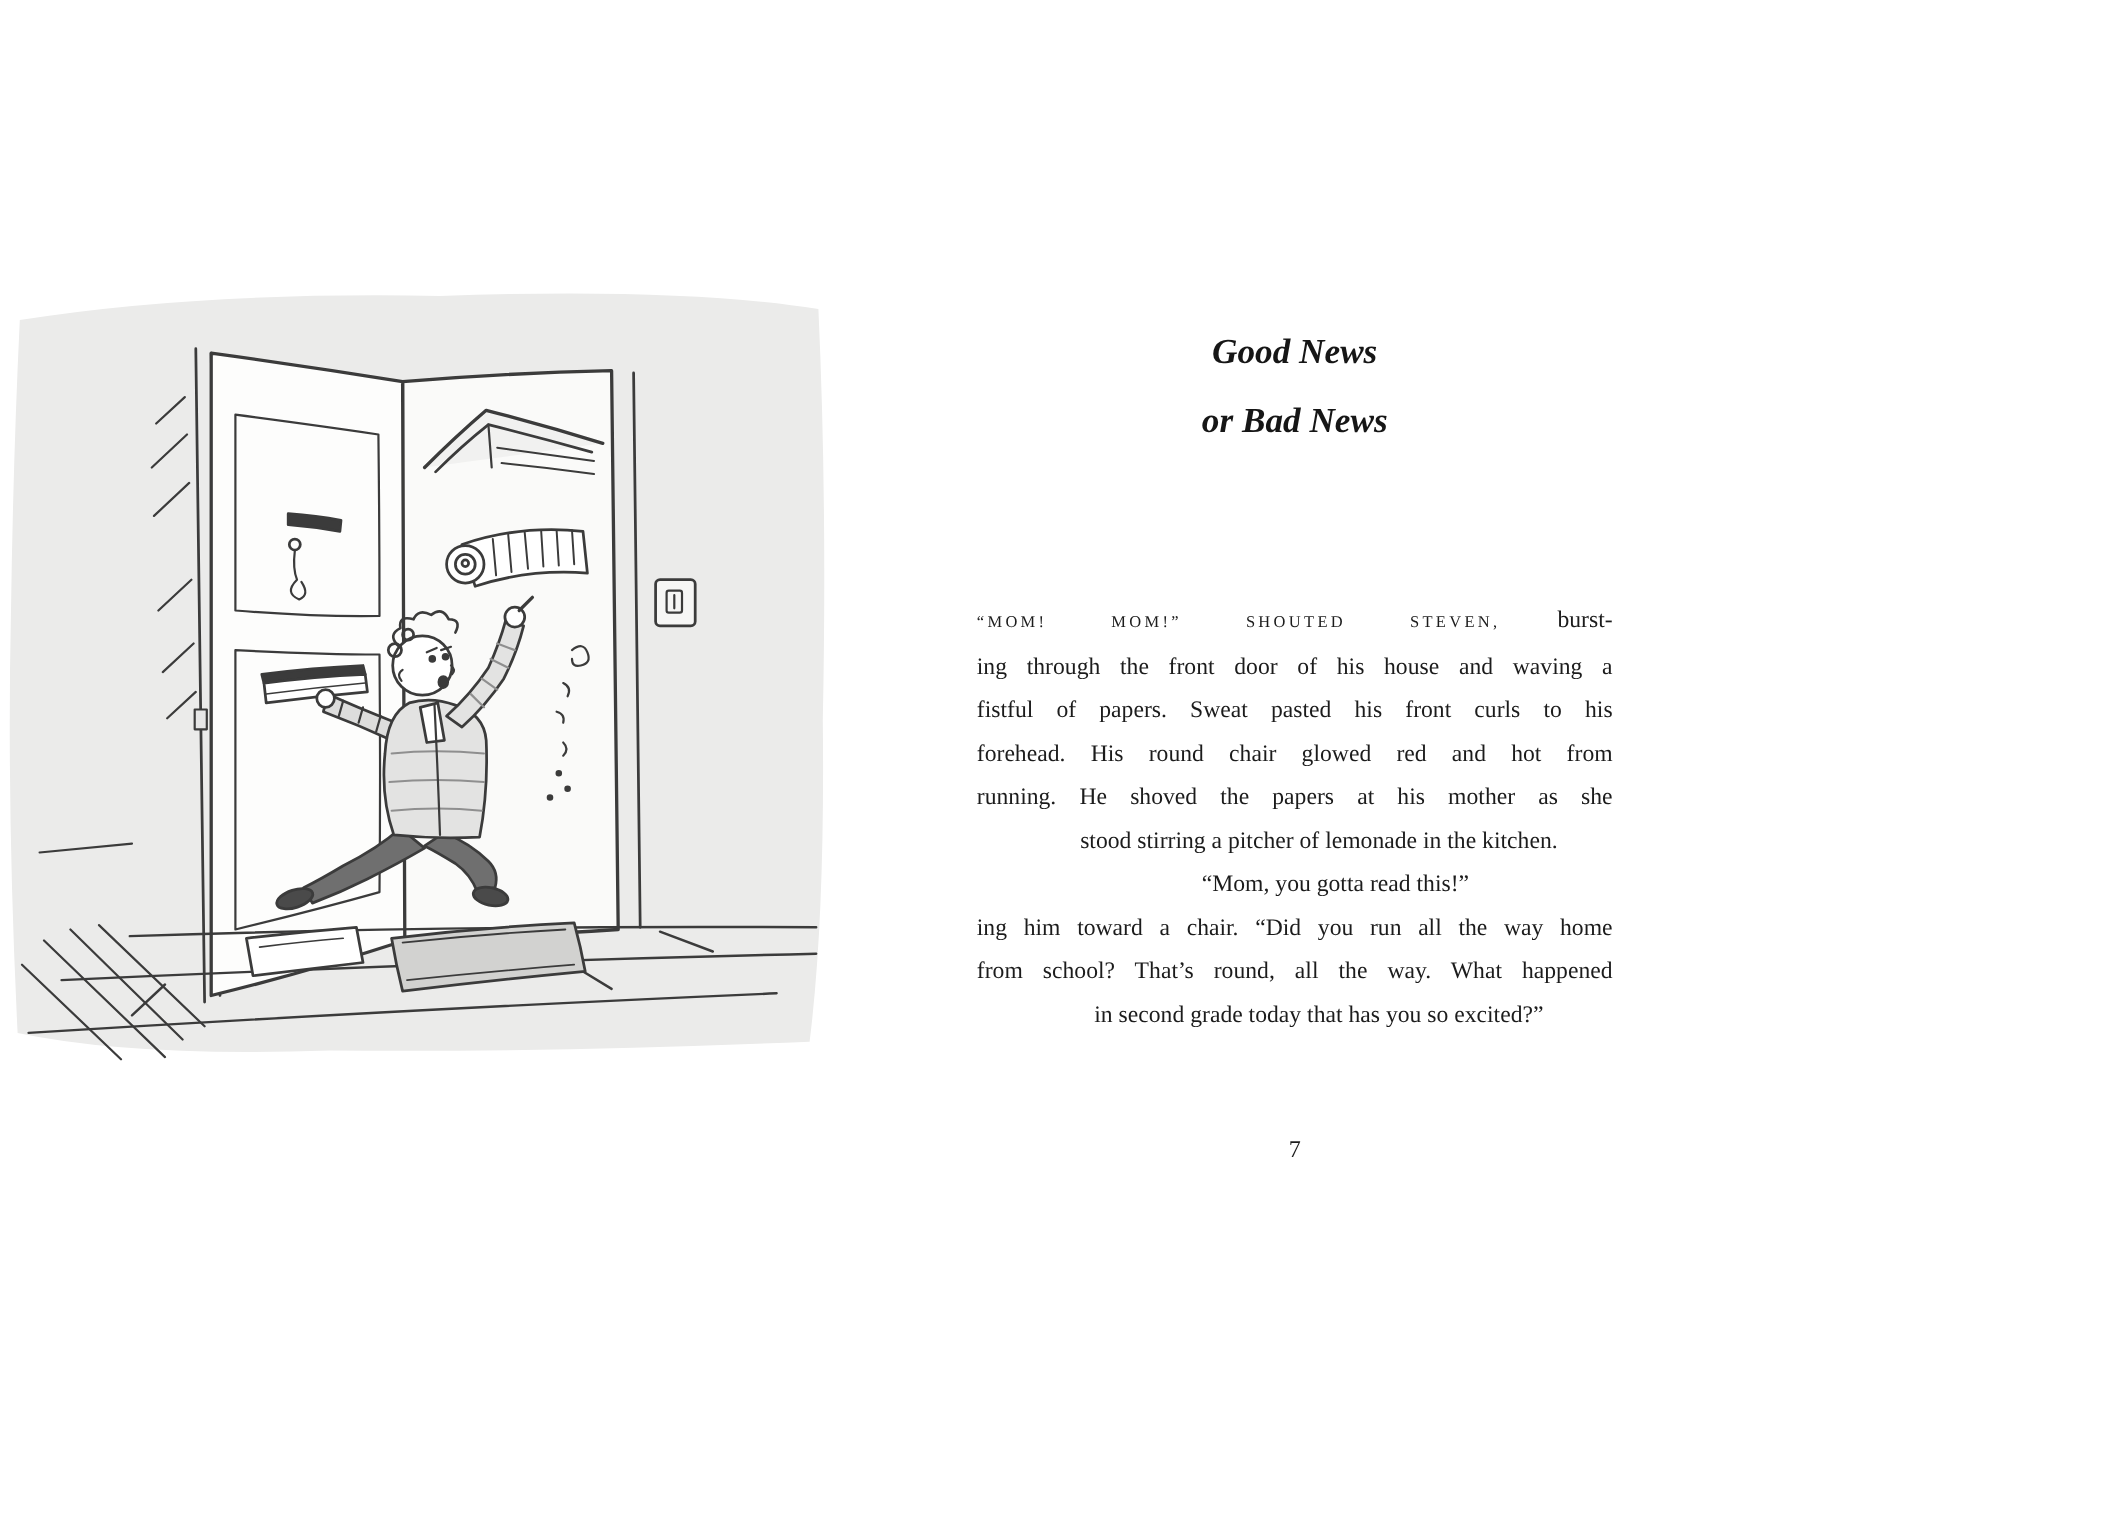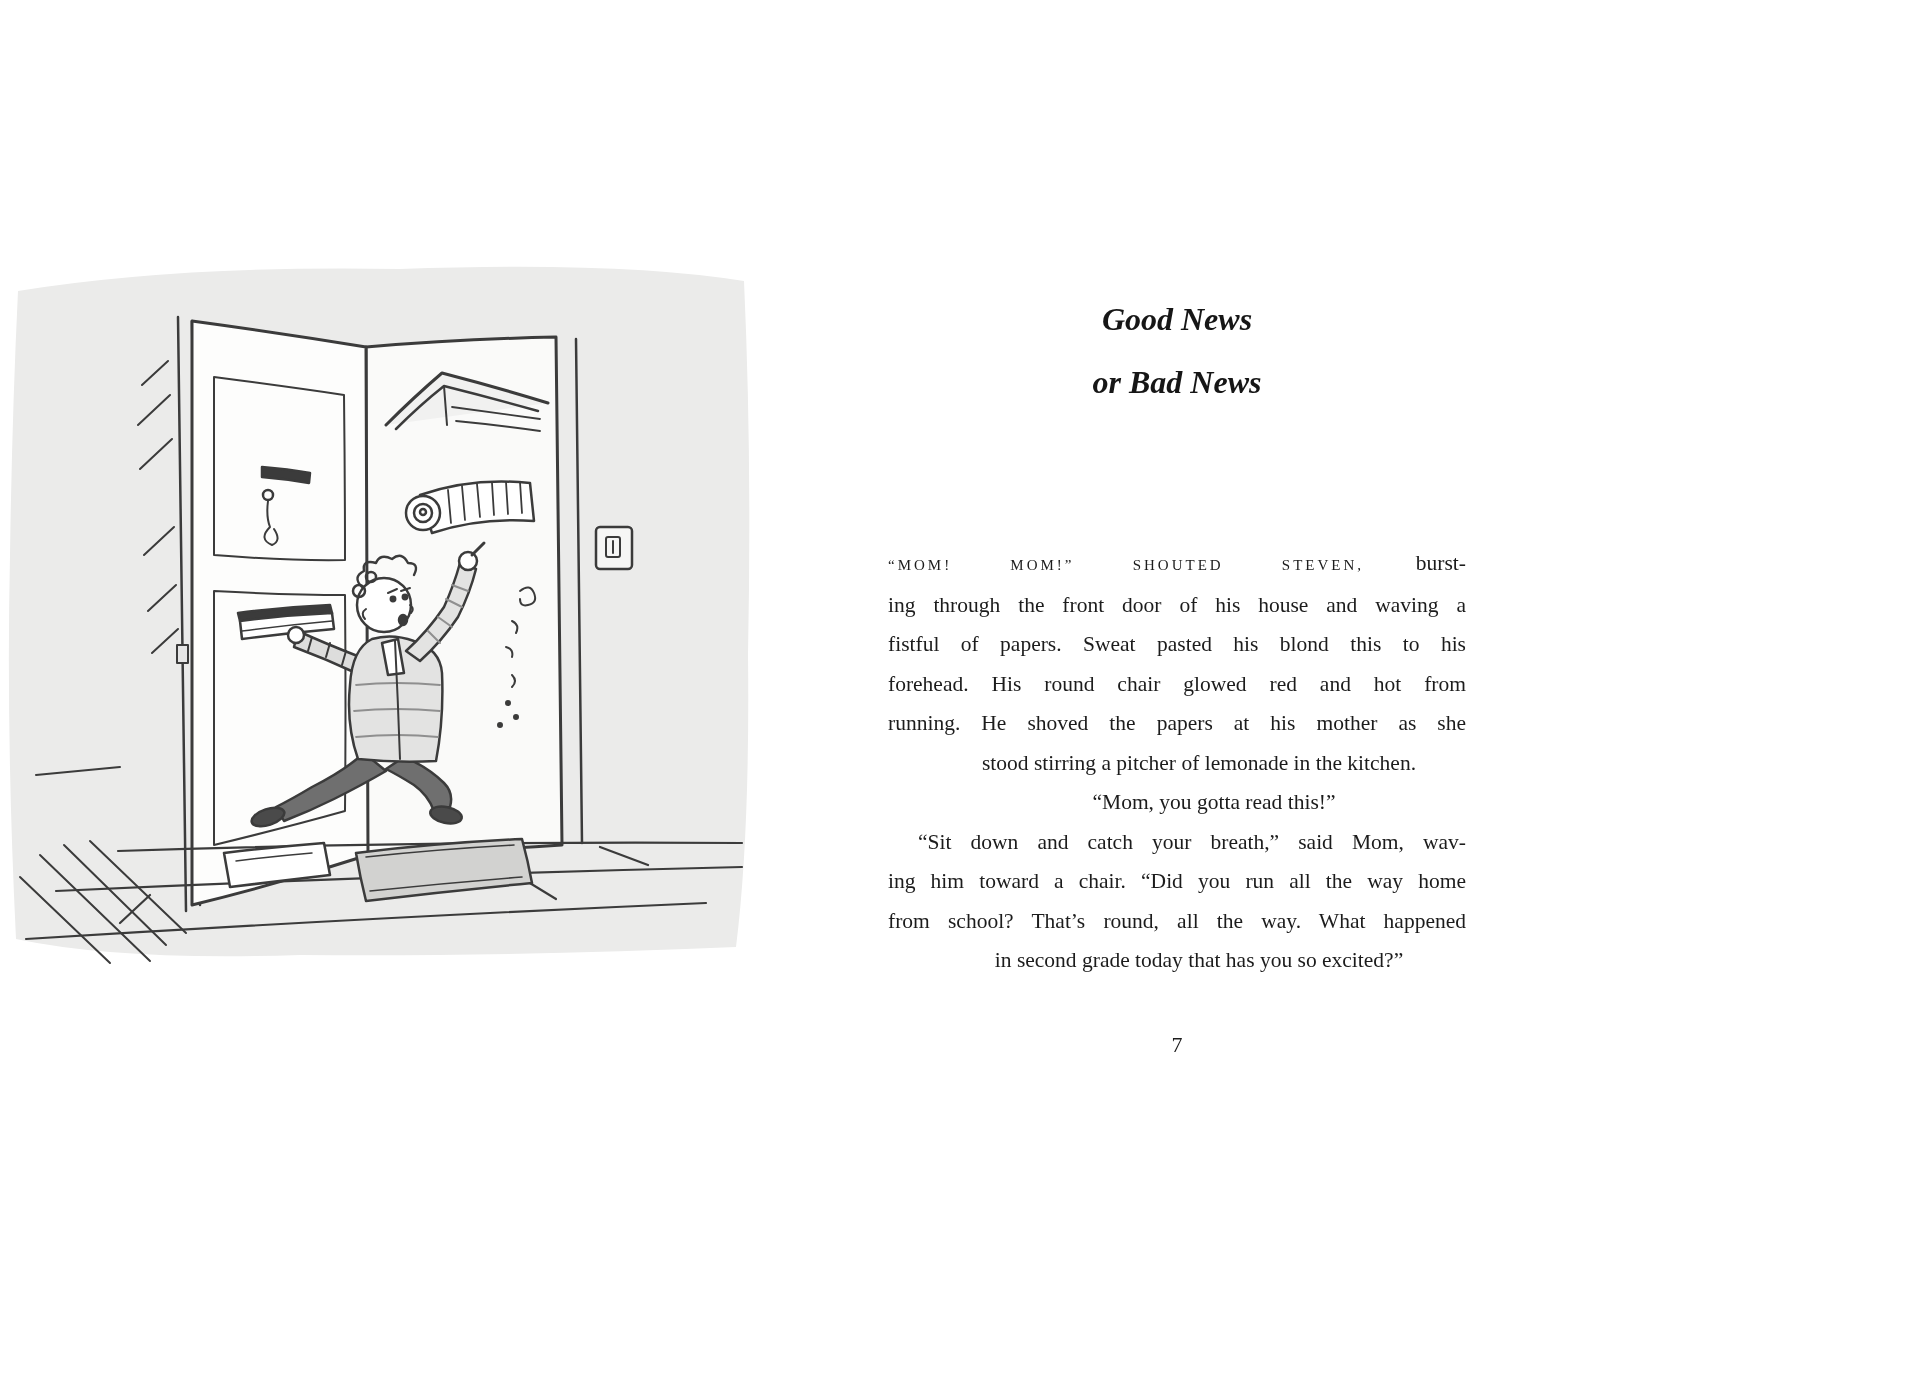--- a/index.html
+++ b/index.html
@@ -190,28 +190,27 @@
     <div>Good News</div>
     <div>or Bad News</div>
   </div>
 
   <div class="body-text">
     <div class="jl">
       <span class="lead-caps">“MOM! MOM!” SHOUTED STEVEN,</span>
       <span>burst-</span>
     </div>
     <div class="jl">ing through the front door of his house and waving a</div>
-    <div class="jl">fistful of papers. Sweat pasted his blond this to his</div>
+    <div class="jl">fistful of papers. Sweat pasted his front curls to his</div>
     <div class="jl">forehead. His round chair glowed red and hot from</div>
     <div class="jl">running. He shoved the papers at his mother as she</div>
     <div class="ll">stood stirring a pitcher of lemonade in the kitchen.</div>
 
     <div class="ll indent">“Mom, you gotta read this!”</div>
 
-    <div class="jl indent">“Sit down and catch your breath,” said Mom, wav-</div>
     <div class="jl">ing him toward a chair. “Did you run all the way home</div>
     <div class="jl">from school? That’s round, all the way. What happened</div>
     <div class="ll">in second grade today that has you so excited?”</div>
   </div>
 
   <div class="page-number">7</div>
 
 </div>
 
 </body></html>

